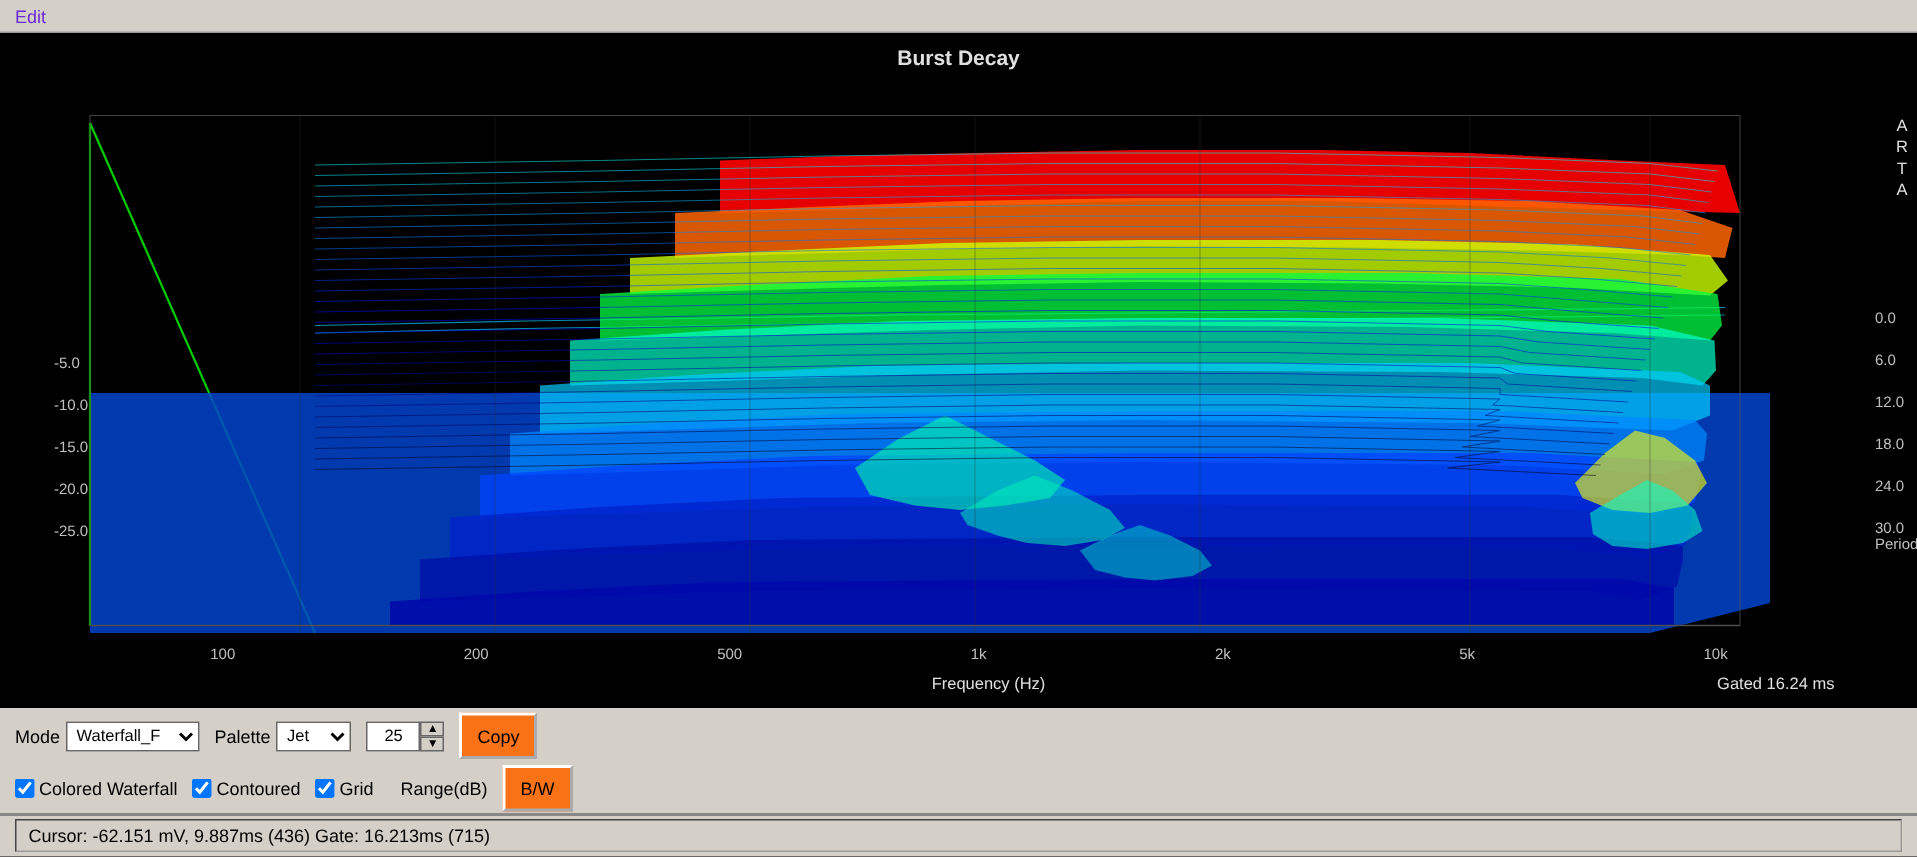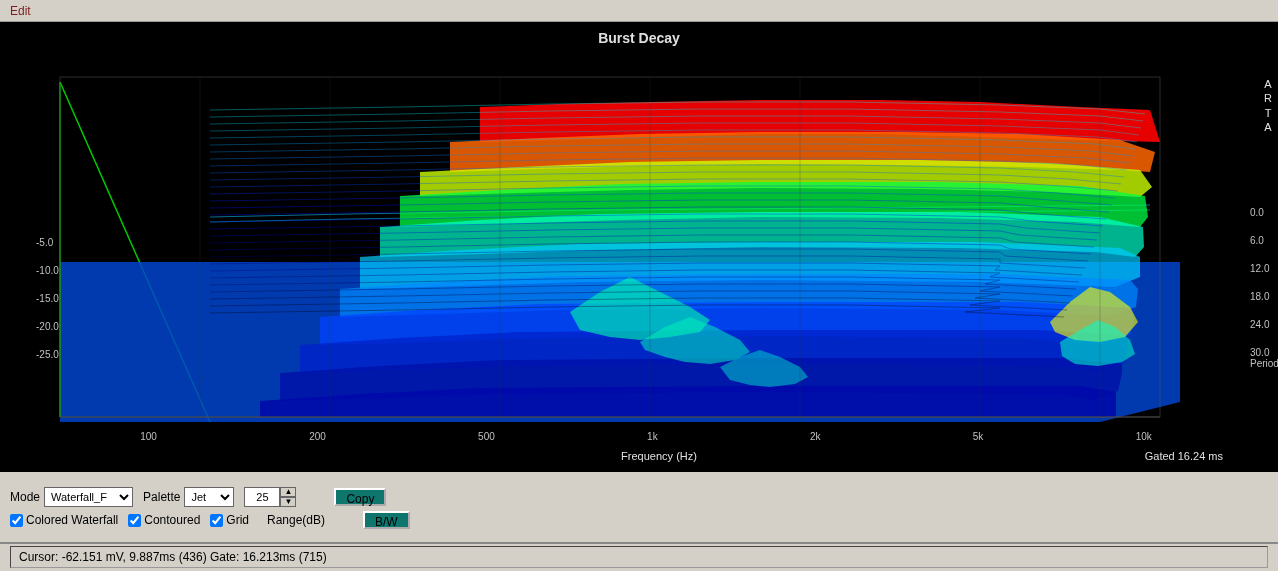--- a/index.html
+++ b/index.html
@@ -16,21 +16,21 @@
     #menubar {
       background: #d4d0c8;
       border-bottom: 1px solid #999;
       padding: 2px 6px;
       height: 22px;
       display: flex;
       align-items: center;
     }
     #menubar span {
       font-size: 12px;
-      color: #7f1d1d;
+      color: #6d28d9;
       cursor: pointer;
       padding: 0 4px;
     }
 
     
     #chart-area {
       background: #6d28d9;
       position: relative;
       width: 1278px;
       height: 450px;
@@ -152,27 +152,26 @@
       justify-content: center;
       line-height: 1;
     }
 
     .input-with-spinner {
       display: flex;
       align-items: center;
     }
 
     .btn {
-      background: #0f766e;
+      background: #f97316;
       border: 2px outset #fff;
       font-size: 12px;
       padding: 2px 10px;
       cursor: pointer;
-      height: 18px;
-      margin-left: 28px;
+      height: 31px;
     }
 
     .checkbox-group {
       display: flex;
       align-items: center;
       gap: 3px;
     }
 
     .controls-row1 {
       display: flex;

